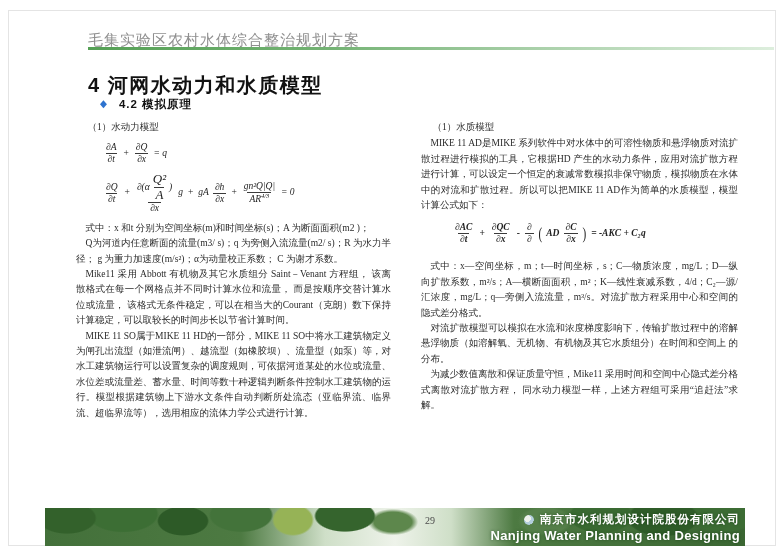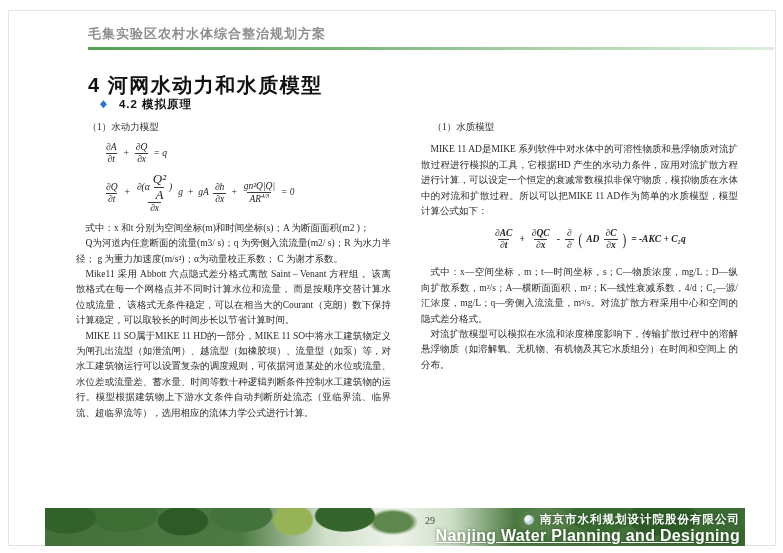--- a/index.html
+++ b/index.html
@@ -3,56 +3,56 @@
 <meta charset="utf-8">
 <style>
   * { margin:0; padding:0; box-sizing:border-box; }
   html,body { width:783px; height:553px; background:#fff; overflow:hidden;
     font-family:"Liberation Serif","DejaVu Serif",serif; }
   .page { position:relative; width:783px; height:553px; background:#ffffff; }
   .page-edge { position:absolute; left:8px; top:10px; right:7px; bottom:7px;
     border:1px solid #e4e4e4; pointer-events:none; }
 
   
-  .doc-header { position:absolute; left:88px; top:25px; font-size:13px; color:#8f8f8f;
-    letter-spacing:1px; font-family:"Liberation Sans","DejaVu Sans",sans-serif;font-weight:bold; }
+  .doc-header { position:absolute; left:88px; top:31px; font-size:15px; color:#8f8f8f;
+    letter-spacing:1px; font-family:"Liberation Sans","DejaVu Sans",sans-serif; }
   .header-rule { position:absolute; left:88px; top:47px; width:686px; height:2.5px;
     background:linear-gradient(90deg,#55a055 0%,#74b374 35%,#a9d0a9 65%,#ddeedd 100%); }
 
   
   .chapter-title { position:absolute; left:88px; top:72px; font-size:20px; font-weight:bold;
     color:#111; letter-spacing:1.5px; font-family:"Liberation Sans","DejaVu Sans",sans-serif; }
   .section-row { position:absolute; left:100px; top:97px; display:flex; align-items:center; gap:12px; }
   .diamond { color:#2e73cf; font-size:9px; line-height:1; transform:scale(1,1.15); }
   .section-label { font-size:11.5px; font-weight:bold; color:#111; letter-spacing:1px;
     font-family:"Liberation Sans","DejaVu Sans",sans-serif; }
 
   
   .col { position:absolute; top:120px; font-size:9.5px; line-height:15.4px; color:#2b2b2b;
     text-align:justify; }
   .col-left { left:76px; width:315px; }
   .col-right { left:421px; width:317px; }
   .col p { text-indent:1em; }
-  .col-heading { text-indent:1.2em; margin-bottom:7px; }
+  .col-heading { text-indent:1.2em; margin-bottom:1px; }
 
   
   .eq-block { margin:6px 0 6px 28px; }
   .eq { display:flex; align-items:center; gap:4px; font-style:italic; font-size:9.5px;
     color:#222; margin:7px 0; white-space:nowrap; }
   .frac { display:inline-flex; flex-direction:column; align-items:center; line-height:1.15;
     vertical-align:middle; }
   .frac .den { border-top:1px solid #3a3a3a; padding:0 2px; }
   .frac .num { padding:0 2px; display:inline-flex; align-items:center; gap:1px; }
   .minifrac { display:inline-flex; flex-direction:column; align-items:center;
     font-size:13px; line-height:1.1; }
   .minifrac .den { border-top:1px solid #3a3a3a; padding:0 1px; }
   .op { padding:0 1px; font-style:normal; }
   .paren { font-size:14px; font-style:normal; font-weight:normal; transform:scale(.8,1.15); }
   .sup { font-size:6.5px; vertical-align:super; line-height:1; }
-  .eq-ad { font-weight:bold; margin-left:72px; margin-top:9px; margin-bottom:14px; }
+  .eq-ad { font-weight:bold; margin-left:32px; margin-top:9px; margin-bottom:14px; }
 
   
   .footer-band { position:absolute; left:45px; top:508px; width:700px; height:38px;
     background:
       radial-gradient(ellipse 48px 26px at 22px 10px, #33612b 58%, rgba(0,0,0,0) 62%),
       radial-gradient(ellipse 58px 30px at 78px 6px, #3c6e34 58%, rgba(0,0,0,0) 62%),
       radial-gradient(ellipse 42px 24px at 138px 13px, #2d5a27 58%, rgba(0,0,0,0) 62%),
       radial-gradient(ellipse 52px 28px at 196px 7px, #43733a 58%, rgba(0,0,0,0) 62%),
       radial-gradient(ellipse 34px 26px at 248px 12px, #96b356 55%, rgba(0,0,0,0) 62%),
       radial-gradient(ellipse 50px 26px at 300px 8px, #35642d 58%, rgba(0,0,0,0) 62%),
@@ -65,21 +65,21 @@
   }
   .footer-page-num { position:absolute; left:380px; top:7px; font-size:10px; color:#4a4a4a; }
   .footer-company { position:absolute; right:5px; top:3px; text-align:right; color:#ffffff;
     font-family:"Liberation Sans","DejaVu Sans",sans-serif; font-weight:bold;
     text-shadow:0 0 3px rgba(10,50,10,.6); display:flex; flex-direction:column; }
   .company-row { display:flex; align-items:center; justify-content:flex-end; gap:6px; }
   .company-logo { width:10px; height:10px; border-radius:50%;
     background:radial-gradient(circle at 35% 35%, #ffffff 0 35%, #bfd8ef 36% 70%, rgba(255,255,255,.2) 71%);
     opacity:.9; }
   .company-cn { font-size:11.5px; letter-spacing:1px; line-height:17px; }
-  .company-en { font-size:16px; letter-spacing:.3px; line-height:15px;text-decoration:underline; }
+  .company-en { font-size:13px; letter-spacing:.3px; line-height:15px; }
 </style>
 </head>
 <body>
 
 <div class="page">
   <div class="page-edge"></div>
 
   <div class="doc-header">毛集实验区农村水体综合整治规划方案</div>
   <div class="header-rule"></div>
 
@@ -133,21 +133,21 @@
         <span class="frac">
           <span class="num">gn²Q|Q|</span>
           <span class="den"><span>AR</span><span class="sup">4/3</span></span>
         </span>
         <span>= 0</span>
       </div>
     </div>
 
     <p>式中：x 和t 分别为空间坐标(m)和时间坐标(s)；A 为断面面积(m2 )；</p>
     <p>Q为河道内任意断面的流量(m3/ s)；q 为旁侧入流流量(m2/ s)；R 为水力半径； g 为重力加速度(m/s²)；α为动量校正系数； C 为谢才系数。</p>
-    <p>Mike11 采用 Abbott 六点隐式差分格式离散 Saint－Venant 方程组， 该离散格式在每一个网格点并不同时计算水位和流量， 而是按顺序交替计算水位或流量， 该格式无条件稳定，可以在相当大的Courant（克朗）数下保持计算稳定，可以取较长的时间步长以节省计算时间。</p>
+    <p>Mike11 采用 Abbott 有机物及其它水质组分 Saint－Venant 方程组， 该离散格式在每一个网格点并不同时计算水位和流量， 而是按顺序交替计算水位或流量， 该格式无条件稳定，可以在相当大的Courant（克朗）数下保持计算稳定，可以取较长的时间步长以节省计算时间。</p>
     <p>MIKE 11 SO属于MIKE 11 HD的一部分，MIKE 11 SO中将水工建筑物定义为闸孔出流型（如泄流闸）、越流型（如橡胶坝）、流量型（如泵）等，对水工建筑物运行可以设置复杂的调度规则，可依据河道某处的水位或流量、水位差或流量差、蓄水量、时间等数十种逻辑判断条件控制水工建筑物的运行。模型根据建筑物上下游水文条件自动判断所处流态（亚临界流、临界流、超临界流等），选用相应的流体力学公式进行计算。</p>
   </div>
 
   <div class="col col-right">
     <div class="col-heading">（1）水质模型</div>
     <p>MIKE 11 AD是MIKE 系列软件中对水体中的可溶性物质和悬浮物质对流扩散过程进行模拟的工具，它根据HD 产生的水动力条件，应用对流扩散方程进行计算，可以设定一个恒定的衰减常数模拟非保守物质，模拟物质在水体中的对流和扩散过程。所以可以把MIKE 11 AD作为简单的水质模型，模型计算公式如下：</p>
 
     <div class="eq eq-ad">
       <span class="frac">
           <span class="num">∂AC</span>
@@ -168,20 +168,21 @@
       <span class="frac">
           <span class="num">∂C</span>
           <span class="den">∂x</span>
         </span>
       <span class="paren">)</span>
       <span>= -AKC + C₂q</span>
     </div>
 
     <p>式中：x—空间坐标，m；t—时间坐标，s；C—物质浓度，mg/L；D—纵向扩散系数，m²/s；A—横断面面积，m²；K—线性衰减系数，4/d；C₂—源/汇浓度，mg/L；q—旁侧入流流量，m³/s。对流扩散方程采用中心和空间的隐式差分格式。</p>
     <p>对流扩散模型可以模拟在水流和浓度梯度影响下，传输扩散过程中的溶解悬浮物质（如溶解氧、无机物、有机物及其它水质组分）在时间和空间上 的分布。</p>
+    <p>为减少数值离散和保证质量守恒，Mike11 采用时间和空间中心隐式差分格式离散对流扩散方程， 同水动力模型一样，上述方程组可采用“追赶法”求解。</p>
   </div>
 
   <div class="footer-band">
     <span class="footer-page-num">29</span>
     <div class="footer-company">
       <div class="company-row">
         <span class="company-logo"></span>
         <span class="company-cn">南京市水利规划设计院股份有限公司</span>
       </div>
       <span class="company-en">Nanjing Water Planning and Designing</span>

